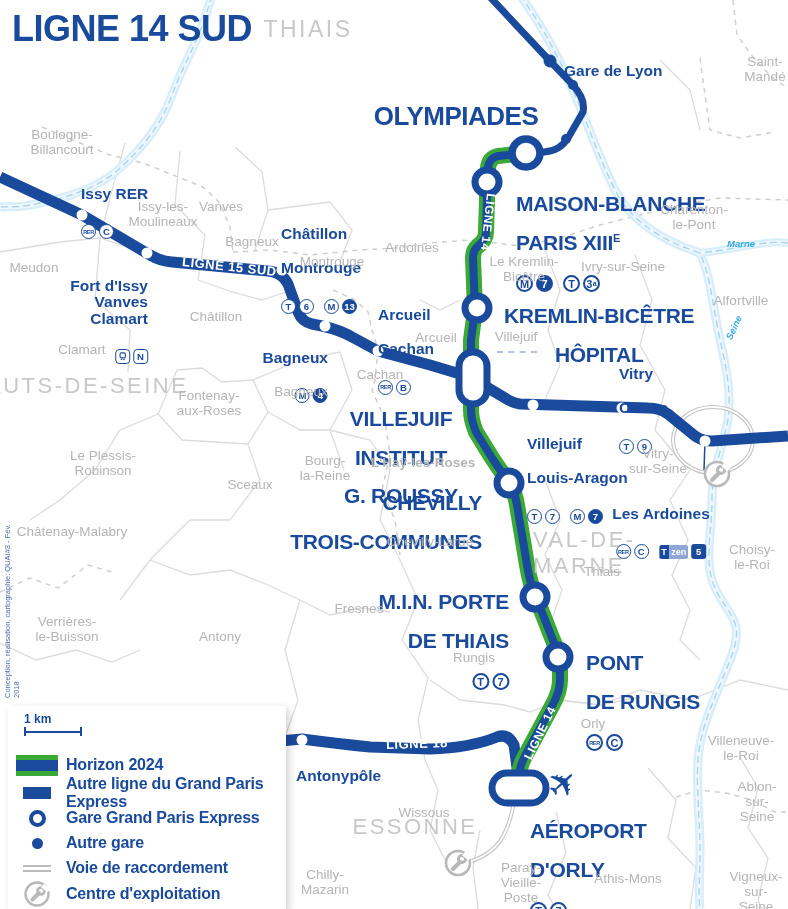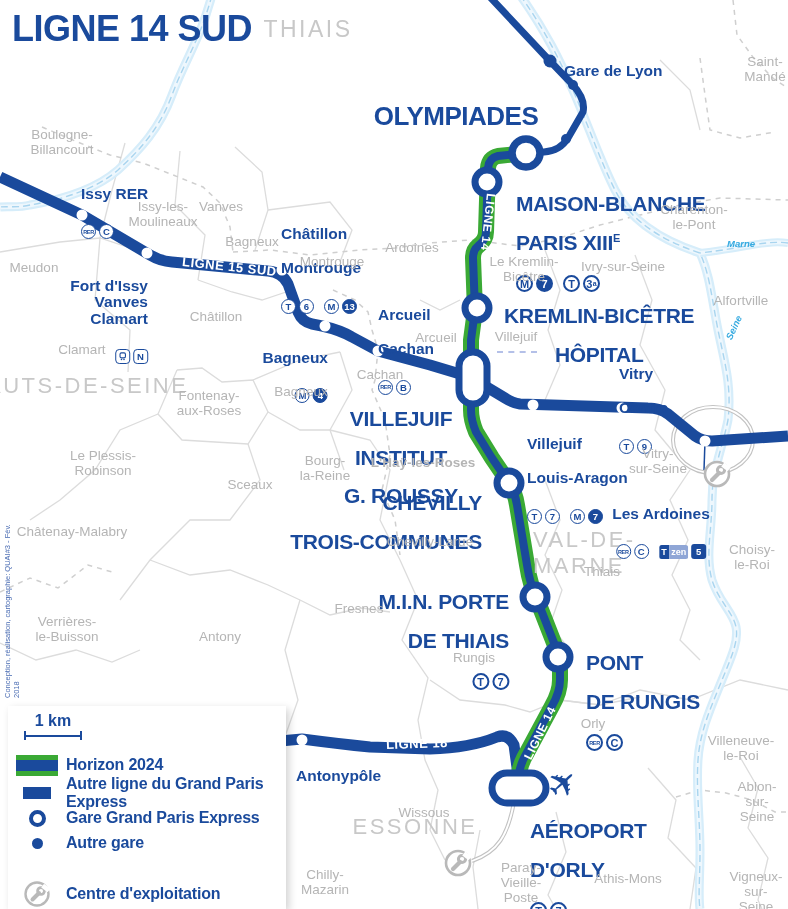--- a/index.html
+++ b/index.html
@@ -47,22 +47,22 @@
   .gdl{font-size:15.5px;}
   .online{position:absolute;color:#fff;font-weight:700;font-size:13px;letter-spacing:0.5px;white-space:nowrap;}
   .riverlbl{position:absolute;color:#35aae0;font-size:9.5px;font-weight:700;font-style:italic;}
   .plane{position:absolute;color:var(--blue);font-size:36px;transform:rotate(-42deg);}
   .credit{position:absolute;left:3px;top:518px;height:180px;writing-mode:vertical-rl;
           transform:rotate(180deg);font-size:7.5px;color:#4a6cb3;}
   .dashdec{position:absolute;border-top:2px dashed #b4c0e8;}
   
   #legend{position:absolute;left:8px;top:706px;width:278px;height:203px;background:#fff;
           box-shadow:3px 3px 8px rgba(0,0,0,0.18);}
-  .scalebar{position:absolute;left:16px;top:6px;width:58px;text-align:center;
-            color:var(--blue);font-weight:700;font-size:16px;}
+  .scalebar{position:absolute;left:16px;top:6px;width:58px;text-align:left;
+            color:var(--blue);font-weight:700;font-size:12px;}
   .scalebar .bar{margin-top:1px;height:9px;border-left:2px solid var(--blue);
                  border-right:2px solid var(--blue);position:relative;}
   .scalebar .bar::after{content:"";position:absolute;left:0;right:0;top:3.5px;border-top:2px solid var(--blue);}
   .lrow{position:absolute;left:0;width:278px;height:24px;display:flex;align-items:center;}
   .lrow .ic{width:58px;display:flex;justify-content:center;flex:none;}
   .lrow .tx{color:var(--blue);font-weight:700;font-size:16px;letter-spacing:-0.2px;}
   .sw-horizon{width:42px;height:21px;background:linear-gradient(to bottom,var(--green) 0 24%,var(--blue) 24% 76%,var(--green) 76% 100%);}
   .sw-line{width:28px;height:12px;background:var(--blue);}
   .sw-gare{width:17px;height:17px;border:4.5px solid var(--blue);border-radius:50%;background:#fff;box-sizing:border-box;}
   .sw-dot{width:11px;height:11px;border-radius:50%;background:var(--blue);}
@@ -449,20 +449,26 @@
           <span class="sw-gare"></span>
         </span>
       <span class="tx">Gare Grand Paris Express</span>
     </div>
     <div class="lrow" style="top:125px;">
       <span class="ic">
           <span class="sw-dot"></span>
         </span>
       <span class="tx">Autre gare</span>
     </div>
+    <div class="lrow" style="top:150px;">
+      <span class="ic">
+          <span class="sw-voie"></span>
+        </span>
+      <span class="tx">Voie de raccordement</span>
+    </div>
     <div class="lrow" style="top:176px;">
       <span class="ic">
         <svg width="26" height="26" viewBox="-13 -13 26 26">
           <circle r="11.5" fill="#fff" stroke="#b9b9b9" stroke-width="2.4"></circle>
           <line x1="-4.5" y1="5.5" x2="2" y2="-1" stroke="#b9b9b9" stroke-width="4" stroke-linecap="round"></line>
           <circle cx="4" cy="-3" r="3.4" fill="none" stroke="#b9b9b9" stroke-width="2.8"></circle>
           <rect x="2" y="-10.5" width="8" height="4.5" fill="#fff" transform="rotate(38 4 -3)"></rect>
         </svg>
       </span>
       <span class="tx">Centre d'exploitation</span>

